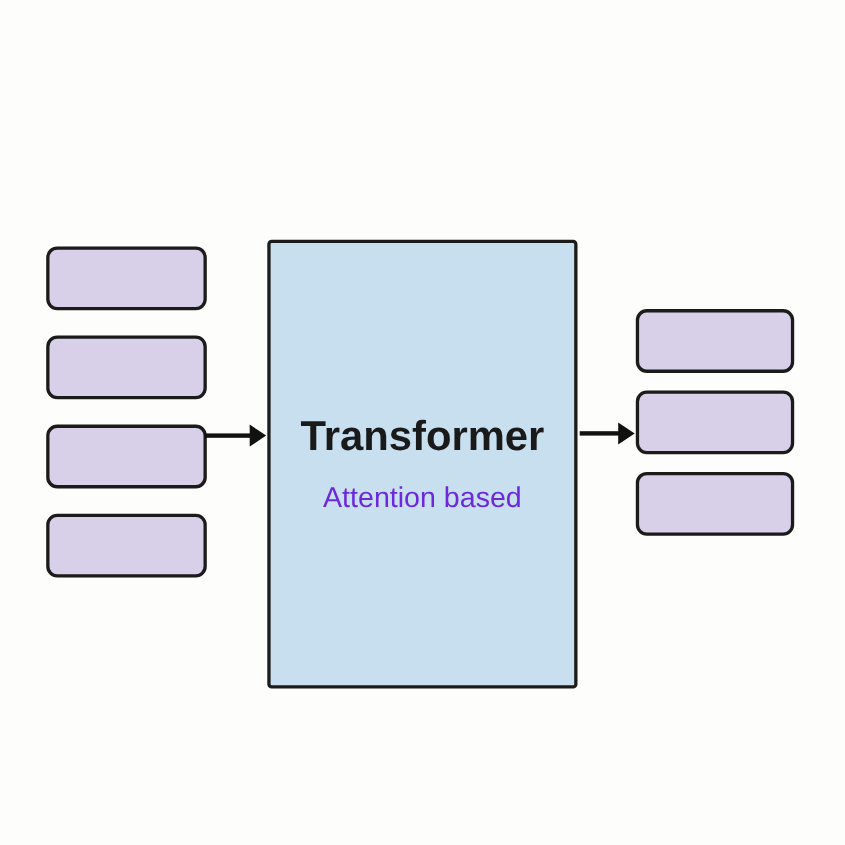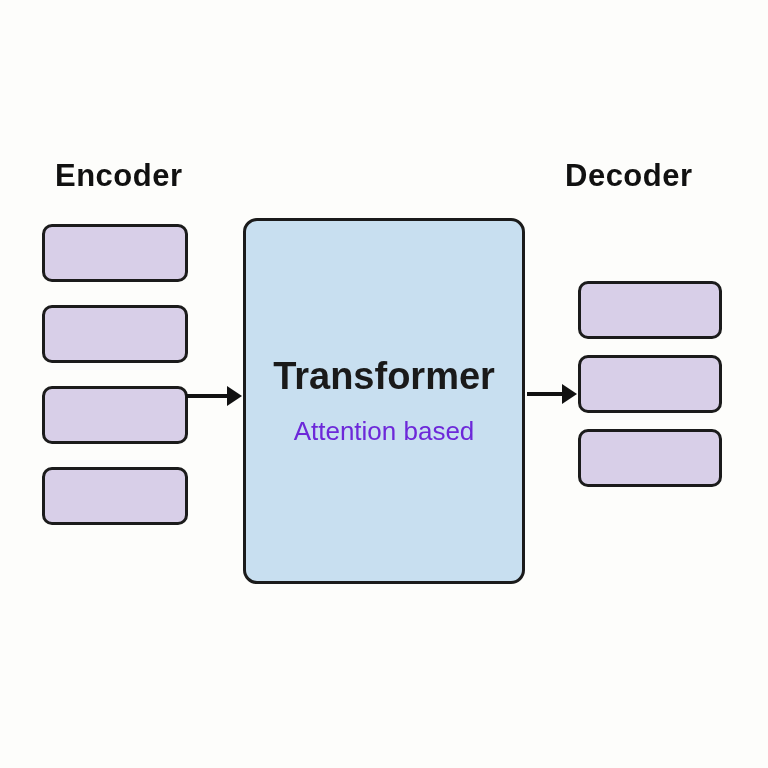--- a/index.html
+++ b/index.html
@@ -51,24 +51,24 @@
     border: 3px solid var(--block-border, #1b1b1b);
     border-radius: 10px;
     box-sizing: border-box;
   }
 
   .transformer-box {
     position: absolute;
     left: 243px;
     top: 218px;
     width: 282px;
-    height: 366px;
+    height: 408px;
     background: var(--transformer-fill, #c8dff0);
     border: 3px solid var(--transformer-border, #1b1b1b);
-    border-radius: 14px;
+    border-radius: 4px;
     box-sizing: border-box;
     display: flex;
     flex-direction: column;
     align-items: center;
     justify-content: center;
     gap: 18px;
   }
   .transformer-title {
     font-size: 38px;
     font-weight: 700;
@@ -106,23 +106,21 @@
     left: 527px;
     top: 392px;
     width: 36px;
   }
 </style>
 </head>
 <body>
 
 <div class="canvas">
 
-  <div class="col-label label-encoder">Encoder</div>
 
-  <div class="col-label label-decoder">Decoder</div>
 
   <div class="stack stack-encoder" id="encoder-stack">
       <div class="block"></div>
       <div class="block"></div>
       <div class="block"></div>
       <div class="block"></div>
     </div>
 
   <div class="arrow arrow-left"></div>
 

